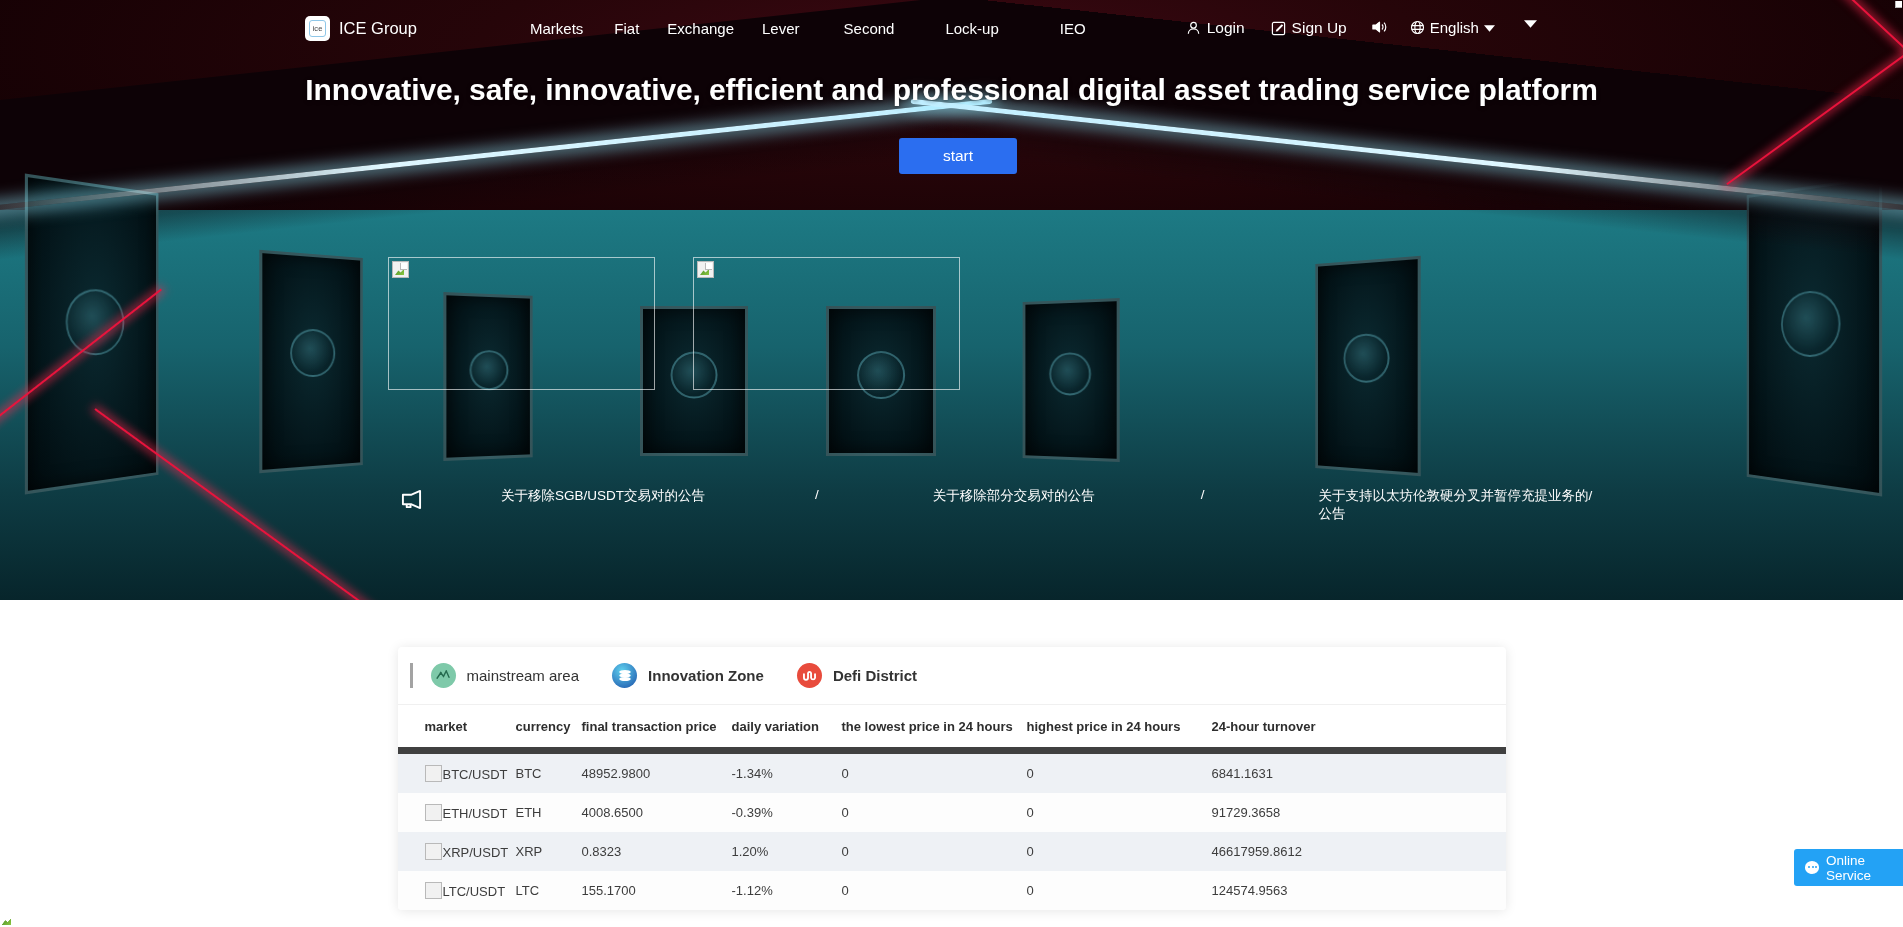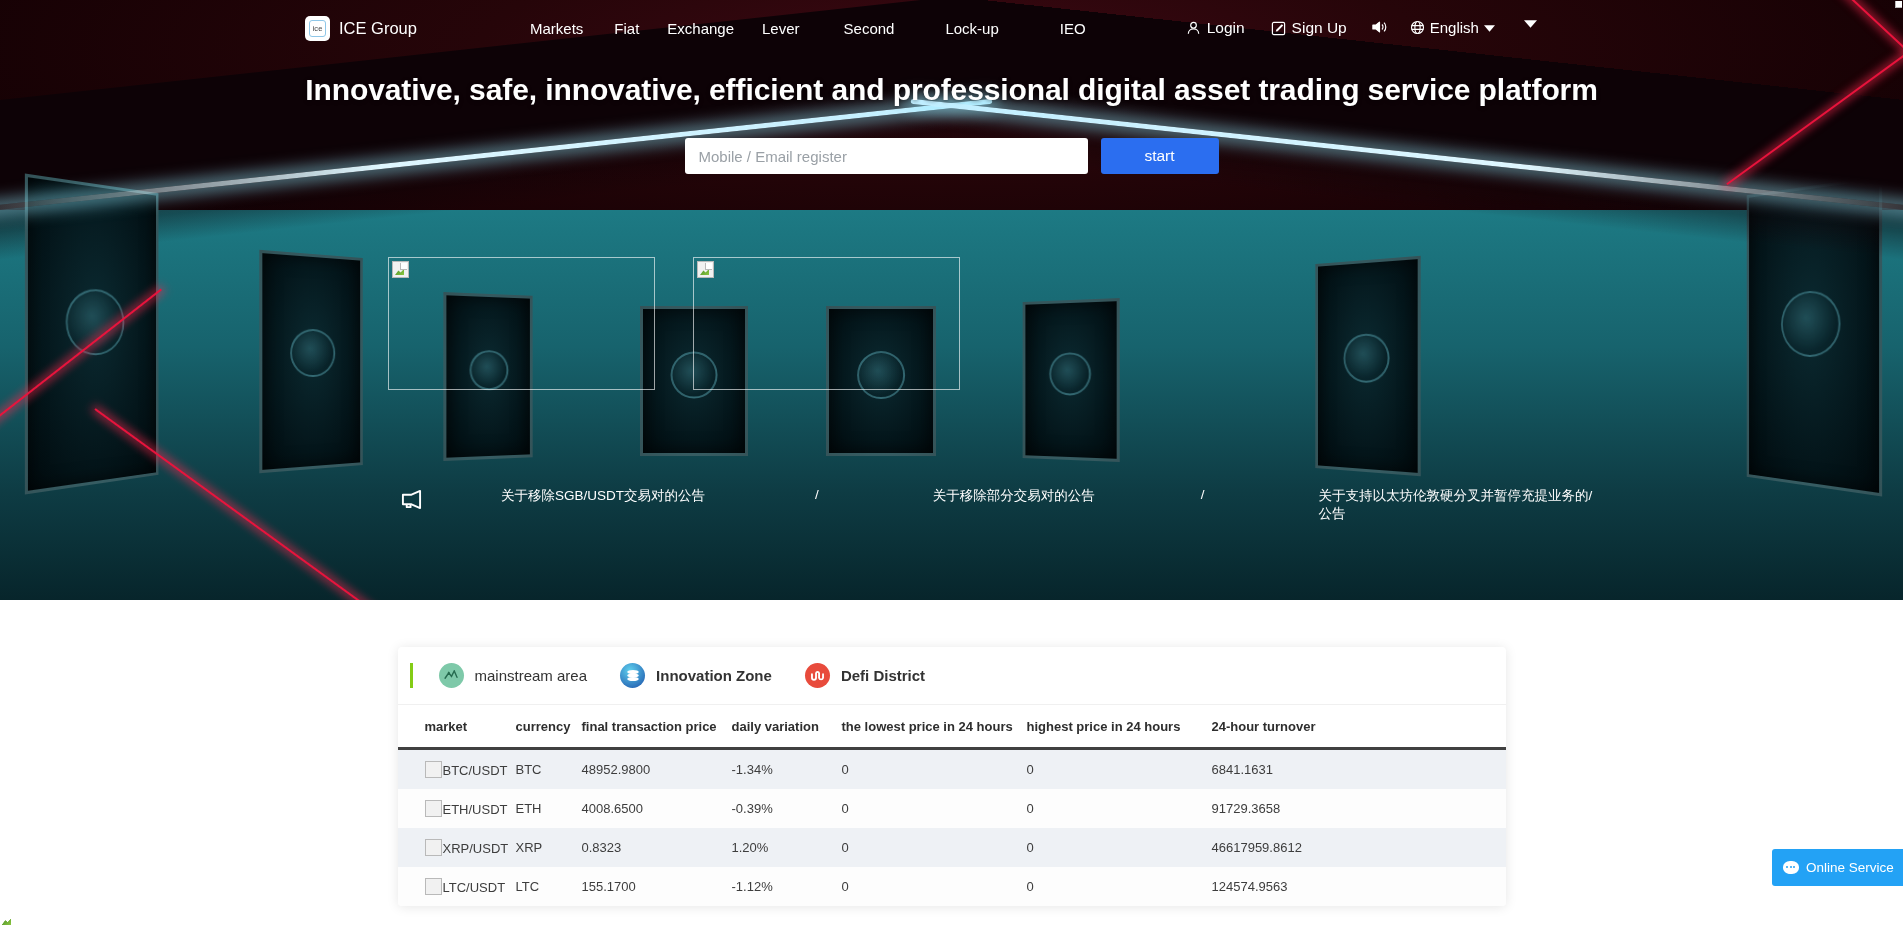--- a/index.html
+++ b/index.html
@@ -176,50 +176,50 @@
   .market-wrap { padding-top:47px; display:flex; justify-content:center; }
   .card {
     width:1108px;
     background:#fff;
     border-radius:4px;
     box-shadow:0 1px 12px rgba(0,0,0,.10);
     overflow:hidden;
   }
   .tabs { display:flex; align-items:center; height:58px; padding-left:12px; border-bottom:1px solid #f0f0f0;}
   .tab { display:flex; align-items:center; gap:11px; font-size:15px; color:#333; cursor:pointer;}
-  .tab:first-child { border-left:3px solid #84cc16; padding-left:26px;text-align:center; }
+  .tab:first-child { border-left:3px solid #a3a3a3; padding-left:18px;text-align:center; }
   .tab + .tab { margin-left:33px;font-weight:bold; }
   .tab-ic { width:25px; height:25px; border-radius:50%; display:flex; align-items:center; justify-content:center; }
   .ic-main { background:#7ec9a9; }
   .ic-inno { background:radial-gradient(circle at 40% 30%, #5fd0ee, #1a4fa8); }
   .ic-defi { background:#e84b3c; }
 
   table { width:100%; border-collapse:collapse; }
   thead th {
     text-align:left; font-size:13px; font-weight:700; color:#2e2e2e;
-    padding:14px 0 13px 0; border-bottom:3px solid #404040; white-space:nowrap;
+    padding:14px 0 13px 0; border-bottom:7px solid #404040; white-space:nowrap;
   }
   tbody td { font-size:13px; color:#3d3d3d; padding:11px 0; white-space:nowrap; }
   tbody tr:nth-child(odd) { background:#eef1f5; }
   tbody tr:nth-child(even){ background:#fdfdfd; }
   .c1{ padding-left:27px; width:118px;}
   .c2{ width:66px;}
   .c3{ width:150px;}
   .c4{ width:110px;}
   .c5{ width:185px;}
   .c6{ width:185px;}
   .c7{ }
   .pair { display:flex; align-items:flex-end; gap:1px; }
   .pair .brokenimg{ position:static; }
 
   
   .chat {
     position:fixed; right:0; bottom:41px;
     background:#23a2f5; color:#fff;
-    height:37px; width:131px;
+    height:37px; width:109px;
     display:flex; align-items:center; gap:7px;
     padding-left:11px; font-size:13.5px;
     cursor:pointer;
     border-radius:3px 0 0 3px;
   }
   .chat-ic { width:16px; height:13px; background:#fff; border-radius:7px/6px; position:relative; }
   .chat-ic::after{ content:""; position:absolute; left:3px; bottom:-3px; border:3px solid transparent; border-top-color:#fff; }
   .chat-dots{ position:absolute; left:3px; top:5px; display:flex; gap:1.5px; }
   .chat-dots i{ width:2px;height:2px;background:#23a2f5;border-radius:50%; display:block;}
 </style>
@@ -333,21 +333,20 @@
         <svg width="13" height="9" viewBox="0 0 12 8">
             <path d="M0 1h12L6 8z" fill="#fff"></path>
           </svg>
       </span>
     </div>
   </div>
 
   <div class="hero-head">Innovative, safe, innovative, efficient and professional digital asset trading service platform</div>
 
   <div class="reg-row">
-    <input class="reg-input" type="text" placeholder="Mobile / Email register" style="">
     <button class="reg-btn">start</button>
   </div>
 
   <div class="ph-row">
     <div class="ph-box">
       <span class="brokenimg"></span>
     </div>
     <div class="ph-box">
       <span class="brokenimg"></span>
     </div>

